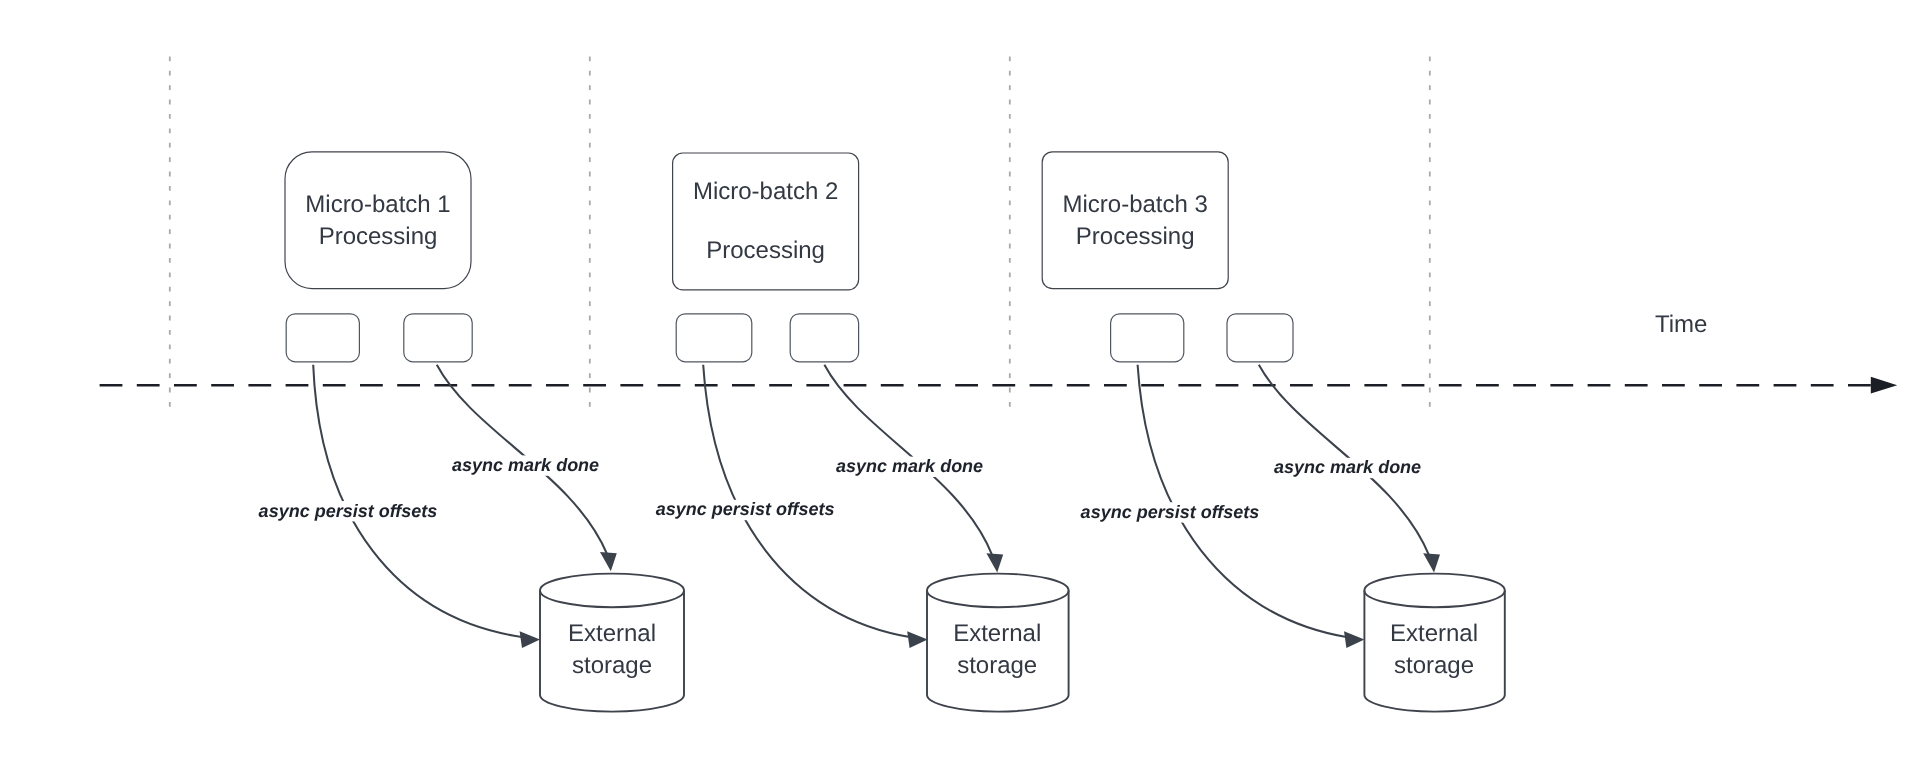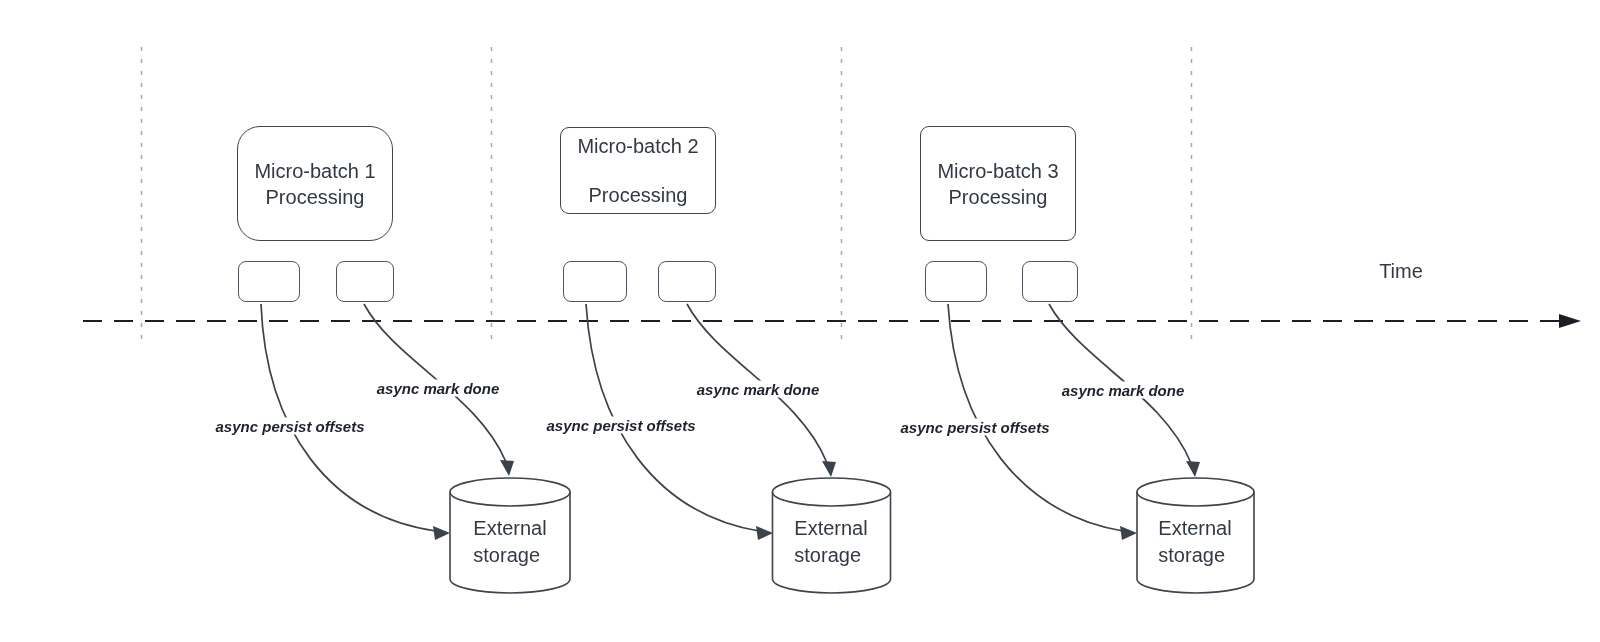--- a/index.html
+++ b/index.html
@@ -19,21 +19,21 @@
   .small-box{
     position:absolute;border:1.5px solid var(--small-box-border,#50565f);
     border-radius:8px;background:#fff;
   }
   .edge-label{
     position:absolute;transform:translate(-50%,-50%);white-space:nowrap;
     font-size:15px;font-weight:bold;color:var(--label-text,#1d222b);
     background:var(--background,#fff);padding:0 3px;font-style:italic;
   }
   .storage-label{
-    position:absolute;transform:translate(-50%,-50%);text-align:left;
+    position:absolute;transform:translate(-50%,-50%);text-align:center;
     font-size:20px;line-height:27px;color:var(--box-text,#333943);white-space:nowrap;
   }
   .time-label{
     position:absolute;transform:translate(-50%,-50%);font-size:20px;
     color:var(--box-text,#333943);white-space:nowrap;
   }
 </style>
 </head>
 <body>
 
@@ -85,34 +85,34 @@
   </div>
   <div class="small-box" style="left:238px;top:261px;width:62px;height:41px;"></div>
   <div class="small-box" style="left:336px;top:261px;width:58px;height:41px;"></div>
   <div class="edge-label" style="left:290px;top:426px;">async persist offsets</div>
   <div class="edge-label" style="left:438px;top:388px;">async mark done</div>
   <div class="storage-label" style="left:510px;top:542px;">
     <div>External</div>
     <div>storage</div>
   </div>
 
-  <div class="main-box" style="left:560px;top:127px;width:156px;height:87px;gap:23px;">
+  <div class="main-box" style="left:560px;top:127px;width:156px;height:115px;gap:23px;">
     <span>Micro-batch 2</span>
     <span>Processing</span>
   </div>
   <div class="small-box" style="left:563px;top:261px;width:64px;height:41px;"></div>
   <div class="small-box" style="left:658px;top:261px;width:58px;height:41px;"></div>
   <div class="edge-label" style="left:621px;top:425px;">async persist offsets</div>
   <div class="edge-label" style="left:758px;top:389px;">async mark done</div>
   <div class="storage-label" style="left:831px;top:542px;">
     <div>External</div>
     <div>storage</div>
   </div>
 
-  <div class="main-box" style="left:920px;top:126px;width:156px;height:115px;">
+  <div class="main-box" style="left:868px;top:126px;width:156px;height:115px;">
     <span>Micro-batch 3</span>
     <span>Processing</span>
   </div>
   <div class="small-box" style="left:925px;top:261px;width:62px;height:41px;"></div>
   <div class="small-box" style="left:1022px;top:261px;width:56px;height:41px;"></div>
   <div class="edge-label" style="left:975px;top:427px;">async persist offsets</div>
   <div class="edge-label" style="left:1123px;top:390px;">async mark done</div>
   <div class="storage-label" style="left:1195px;top:542px;">
     <div>External</div>
     <div>storage</div>

